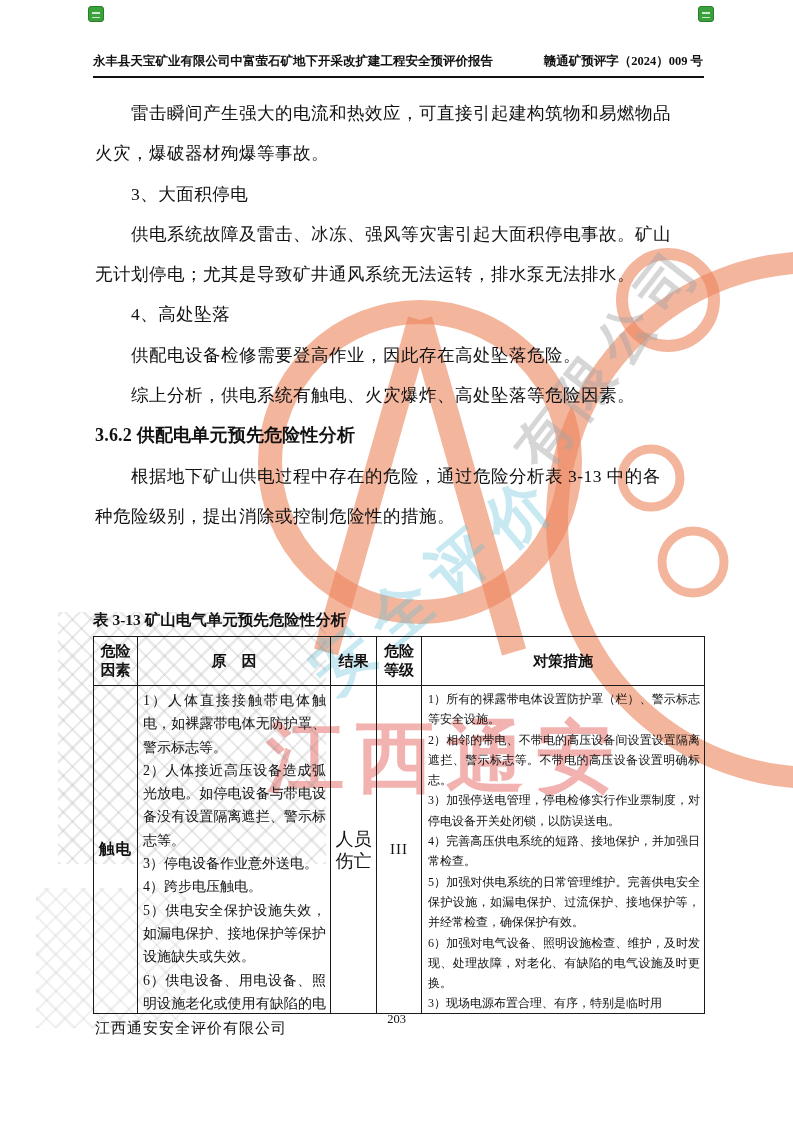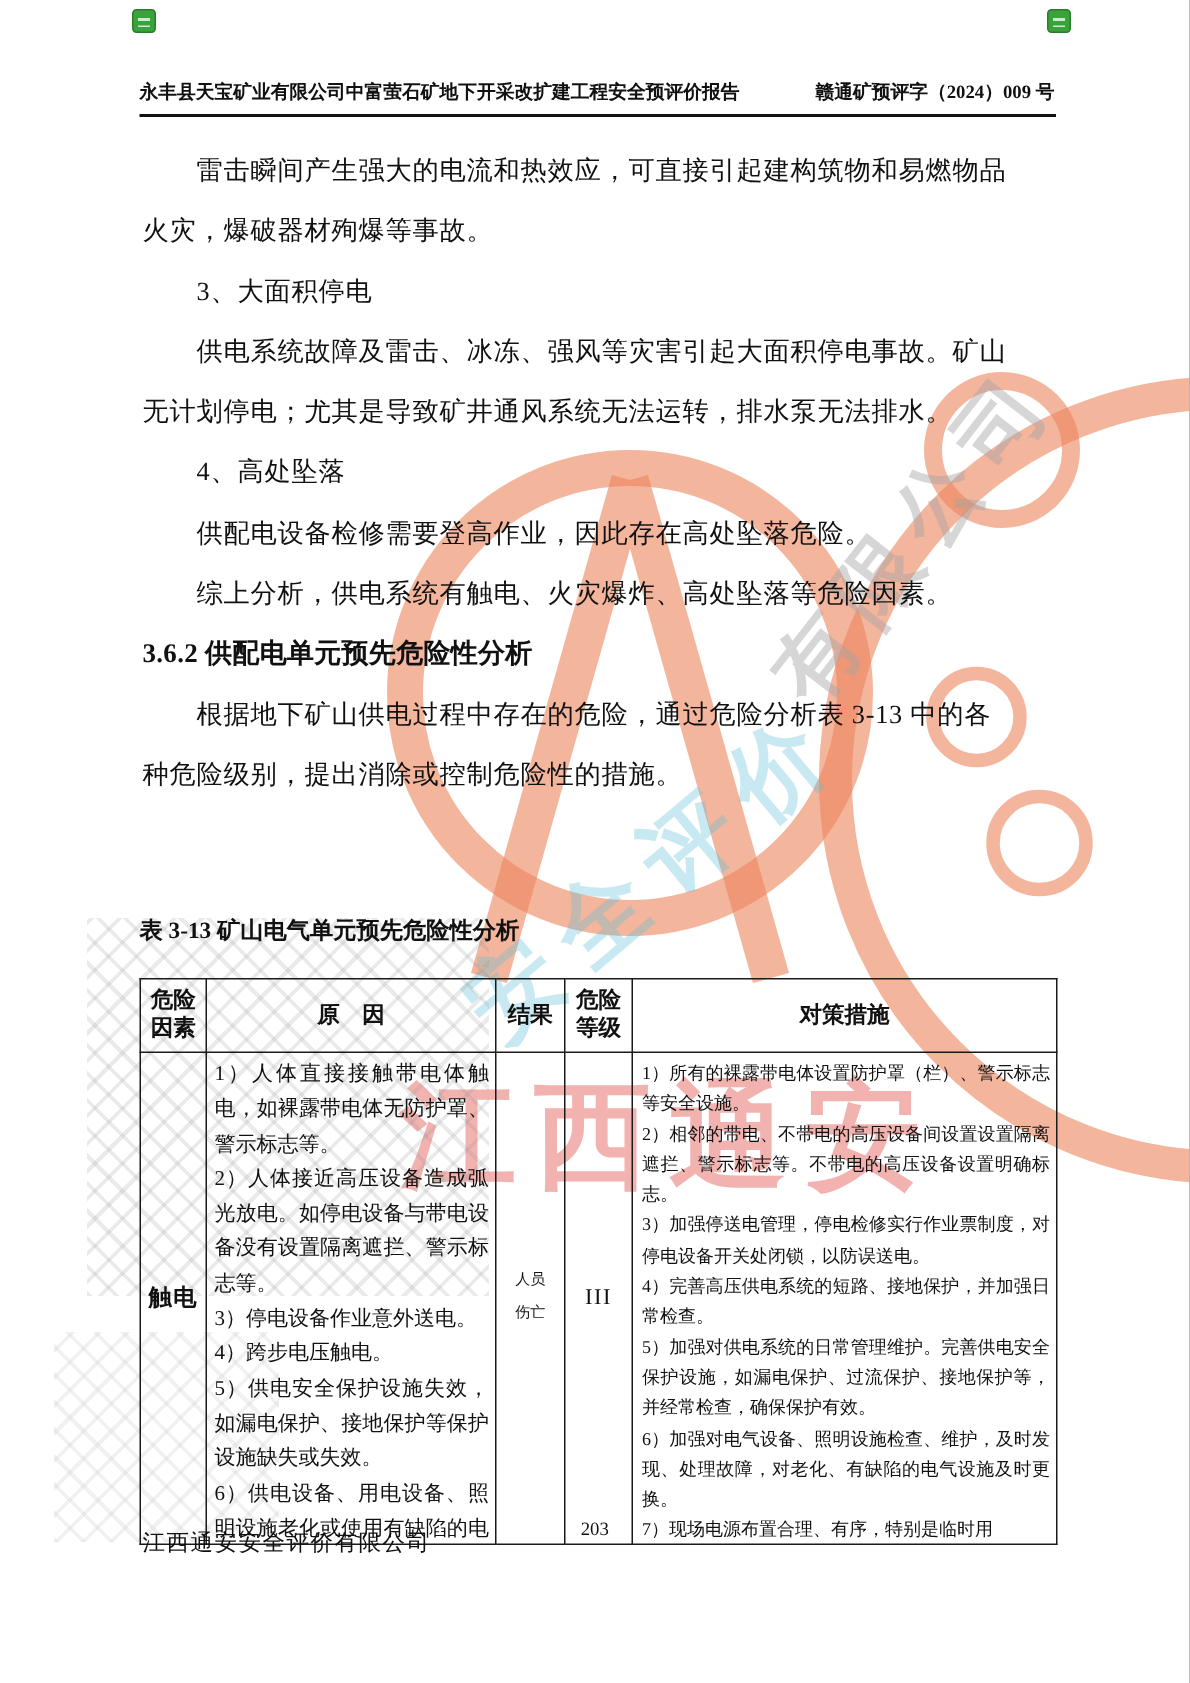--- a/index.html
+++ b/index.html
@@ -53,28 +53,28 @@
   .bodyline{
     height:40.3px;line-height:40.3px;font-size:17.5px;white-space:nowrap;
     letter-spacing:0.5px;
   }
   .bodyline.indent{padding-left:36px;}
   .bodyline.heading{font-weight:bold;font-size:18px;letter-spacing:0.2px;}
   #table-caption{
     left:93px;top:610px;width:611px;font-weight:bold;font-size:15.5px;
   }
   #main-table{left:93px;top:636px;}
-  table{border-collapse:collapse;table-layout:fixed;width:611px;background:transparent;margin-top:16px;}
+  table{border-collapse:collapse;table-layout:fixed;width:611px;background:transparent;}
   th,td{border:1.5px solid #1a1a1a;padding:0;box-sizing:border-box;}
   th{font-size:15px;font-weight:bold;white-space:pre-line;line-height:19px;
      height:49px;text-align:center;vertical-align:middle;}
   td{vertical-align:top;}
   td.mid{vertical-align:middle;text-align:center;}
   .factor-cell{font-weight:bold;font-size:15.5px;letter-spacing:1px;}
-  .result-cell{font-size:10px;line-height:22px;white-space:pre-line;font-family:Liberation Mono, monospace;}
+  .result-cell{font-size:18px;line-height:22px;white-space:pre-line;}
   .level-cell{font-size:15px;letter-spacing:1px;}
   .cause-box{max-height:324px;overflow:hidden;padding:3px 4px 0 5px;
      font-size:14px;line-height:23.3px;}
   .measure-box{max-height:324px;overflow:hidden;padding:3px 4px 0 6px;
      font-size:12px;line-height:20.3px;}
   .cell-item{text-align:justify;}
   #footer-page{left:0;top:1012px;width:793px;text-align:center;font-size:12.5px;}
   #footer-company{left:95px;top:1019px;font-size:15px;letter-spacing:1px;}
 </style>
 </head>
@@ -190,21 +190,21 @@
               <div class="cell-item">2）相邻的带电、不带电的高压设备间设置设置隔离遮拦、警示标志等。不带电的高压设备设置明确标志。</div>
 
               <div class="cell-item">3）加强停送电管理，停电检修实行作业票制度，对停电设备开关处闭锁，以防误送电。</div>
 
               <div class="cell-item">4）完善高压供电系统的短路、接地保护，并加强日常检查。</div>
 
               <div class="cell-item">5）加强对供电系统的日常管理维护。完善供电安全保护设施，如漏电保护、过流保护、接地保护等，并经常检查，确保保护有效。</div>
 
               <div class="cell-item">6）加强对电气设备、照明设施检查、维护，及时发现、处理故障，对老化、有缺陷的电气设施及时更换。</div>
 
-              <div class="cell-item">7）现场电源布置合理、有序，特别是临时用</div>
+              <div class="cell-item">3）现场电源布置合理、有序，特别是临时用</div>
             </div>
         </td>
       </tr>
     </tbody>
       </table>
   </div>
 
   <div id="footer-page" class="content">203</div>
   <div id="footer-company" class="content">江西通安安全评价有限公司</div>
 

